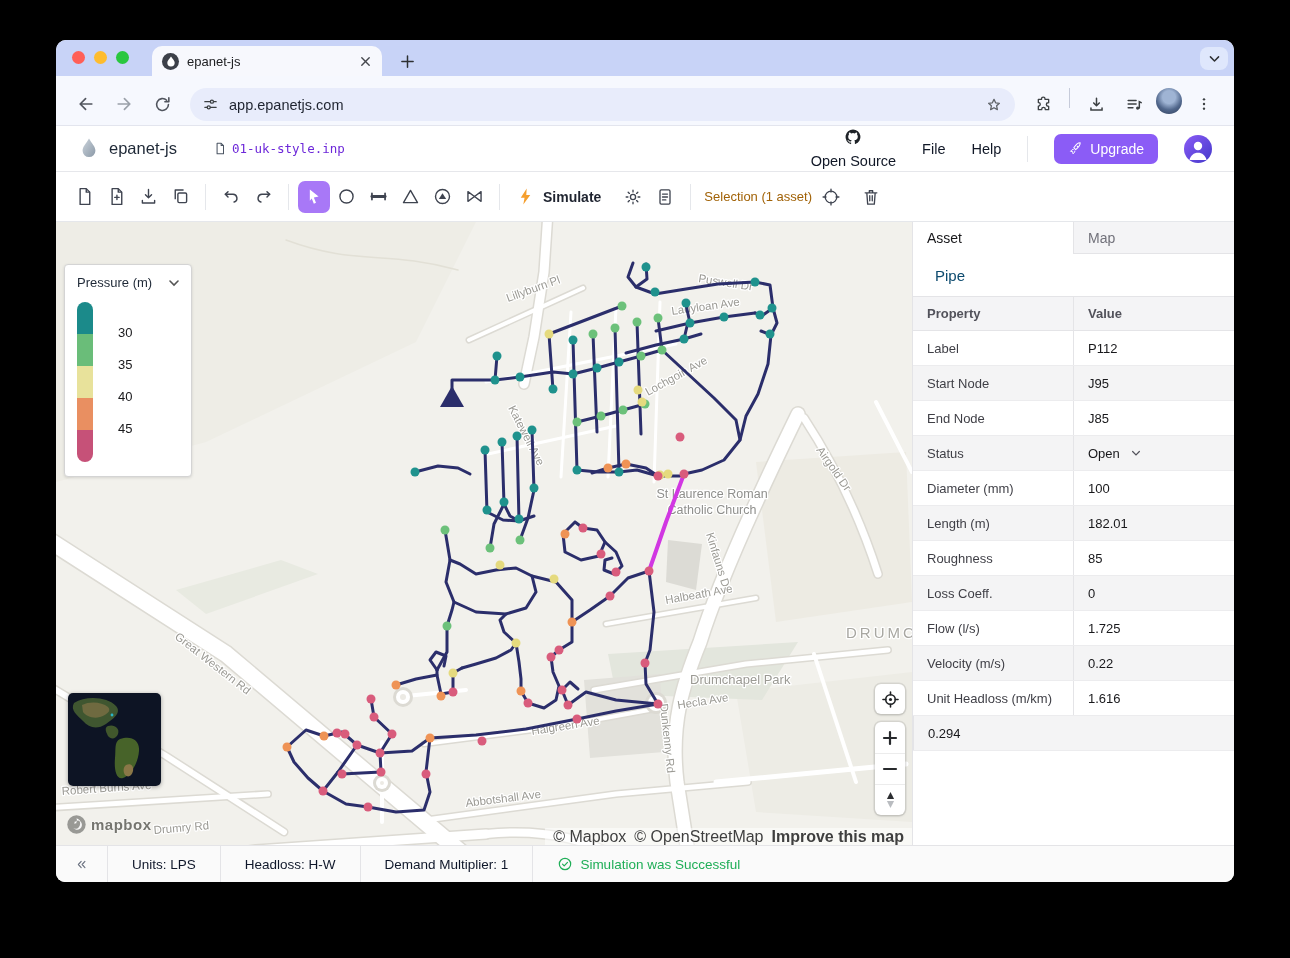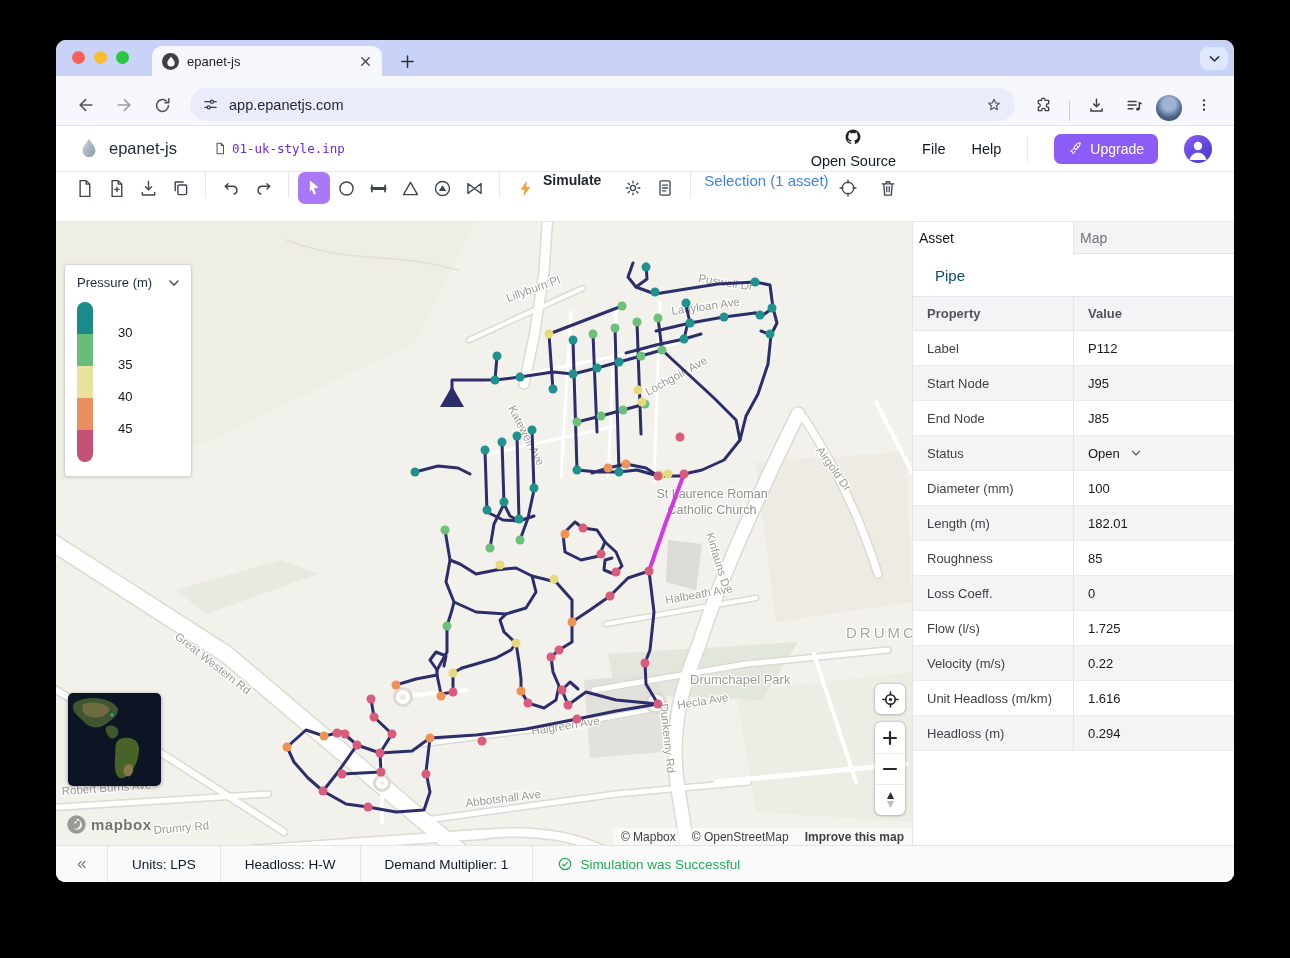--- a/index.html
+++ b/index.html
@@ -14,21 +14,21 @@
   .lights { position:absolute; left:16px; top:11px; display:flex; gap:9px; }
   .light { width:13px; height:13px; border-radius:50%; }
   .tab { position:absolute; left:96px; top:6px; width:230px; height:30px; background:#f7f8fd;
          border-radius:10px 10px 0 0; display:flex; align-items:center; padding:0 10px; gap:8px; }
   .tab-title { font-size:13px; color:#202124; flex:1; white-space:nowrap; overflow:hidden; }
   .favicon { width:17px; height:17px; border-radius:50%; background:#3c4049; display:flex; align-items:center; justify-content:center; flex:none; }
   .newtab { position:absolute; left:338px; top:8px; width:26px; height:26px; border-radius:50%;
             display:flex; align-items:center; justify-content:center; }
   .tab-search { position:absolute; right:6px; top:7px; width:28px; height:23px; border-radius:8px;
                 background:#dfe7fc; display:flex; align-items:center; justify-content:center; }
-  .browserbar { height:50px; background:#f6f8fe; display:flex; align-items:flex-end; padding:4px 14px; gap:6px;
+  .browserbar { height:50px; background:#f6f8fe; display:flex; align-items:flex-start; padding:12px 14px; gap:6px;
                 border-bottom:1px solid #e3e5ee; flex:none; }
   .nav-ic { width:32px; height:32px; border-radius:50%; display:flex; align-items:center; justify-content:center; flex:none; }
   .urlpill { flex:1; height:33px; background:#e8ecfb; border-radius:17px; display:flex; align-items:center;
              padding:0 12px; gap:10px; margin:0 6px; }
   .urltext { font-size:14.5px; color:#1f2430; flex:1; }
   .bsep { width:1px; height:20px; background:#c6cbda; margin:0 4px; }
   .avatar-browser { width:26px; height:26px; border-radius:50%;
       background:radial-gradient(circle at 50% 35%, #9fb4d4 0 30%, #51678c 60%, #2e3c57 100%); flex:none; }
 
   
@@ -40,26 +40,26 @@
   .hdr-right { margin-left:auto; display:flex; align-items:center; gap:26px; }
   .hdr-link { display:flex; align-items:center; gap:7px; font-size:14.5px; font-weight:500; color:#111827; cursor:default;flex-direction:column; }
   .hdr-sep { width:1px; height:26px; background:#e5e7eb; }
   .upgrade { display:flex; align-items:center; gap:7px; background:#8b5cf6; color:#fff; font-size:14px;
              font-weight:500; border:none; border-radius:7px; padding:7px 14px; }
   .avatar-app { width:28px; height:28px; border-radius:50%; overflow:hidden;
                 background:linear-gradient(135deg,#8b5cf6,#4338ca); position:relative; }
 
   
   .apptoolbar { height:50px; background:#fff; border-bottom:1px solid #e5e7eb; display:flex;
-                align-items:flex-start; padding:0 12px; flex:none; }
+                align-items:center; padding:0 12px; flex:none; }
   .tbtn { width:32px; height:32px; border-radius:7px; display:flex; align-items:center; justify-content:center; flex:none; }
   .tbtn.sel { background:#a878f7; }
   .tsep { width:1px; height:26px; background:#e5e7eb; margin:0 9px; flex:none; }
   .simulate-label { font-size:14px; font-weight:600; color:#1f2430; margin:0 4px 0 2px; }
-  .selection-label { font-size:15px; color:#3b82f6; margin:0 3px 0 4px; white-space:nowrap; }
+  .selection-label { font-size:13px; color:#a16207; margin:0 3px 0 4px; white-space:nowrap; }
 
   
   .main { flex:1; display:flex; min-height:0; }
   .map { position:relative; width:856px; height:623px; background:#f2f1ec; overflow:hidden; flex:none; }
   .map svg.base { position:absolute; left:0; top:0; }
 
   
   .legend { position:absolute; left:8px; top:42px; width:128px; background:#fff; border:1px solid #d4d4d4;
             border-radius:4px; box-shadow:0 1px 3px rgba(0,0,0,.12); padding:10px 12px 14px; }
   .legend-title { display:flex; align-items:center; font-size:13px; color:#1f2937; }
@@ -76,27 +76,27 @@
   #geolocate { left:819px; top:462px; height:30px; }
   #zoomctl { left:819px; top:500px; }
 
   
   .minimap { position:absolute; left:12px; top:471px; width:93px; height:93px; border-radius:5px;
              overflow:hidden; box-shadow:0 1px 4px rgba(0,0,0,.35); }
   .mblogo { position:absolute; left:10px; top:592px; display:flex; align-items:center; gap:4px; }
   .mblogo span { font-size:15px; font-weight:700; color:#75756f; letter-spacing:.5px;
                  text-shadow:0 0 2px #fff, 0 0 2px #fff; }
   .attribution { position:absolute; right:0; bottom:0; height:17px; background:rgba(255,255,255,.55);
-                 display:flex; align-items:center; padding:0 8px; font-size:12px; color:#3f3f3f; gap:16px; white-space:nowrap; }
+                 display:flex; align-items:center; padding:0 8px; font-size:16px; color:#3f3f3f; gap:8px; white-space:nowrap; }
   .attribution b { font-weight:700; }
 
   
   .panel { width:322px; border-left:1px solid #e4e4e7; display:flex; flex-direction:column; background:#fff; }
   .ptabs { height:32px; display:flex; flex:none; }
-  .ptab { flex:1; display:flex; align-items:center; padding:0 6px; font-size:14px; }
+  .ptab { flex:1; display:flex; align-items:center; padding:0 14px; font-size:14px; }
   .ptab.active { background:#fff; color:#18181b; font-weight:500; border-right:1px solid #e4e4e7; }
   .ptab.inactive { background:#f4f4f6; color:#71717a; border-bottom:1px solid #e4e4e7; }
   .ptype { height:42px; display:flex; align-items:center; padding:0 22px; font-size:15px; font-weight:500;
            color:#0c4a6e; flex:none; }
   .phead { height:35px; display:flex; background:#f4f4f6; border-top:1px solid #e4e4e7;
            border-bottom:1px solid #e4e4e7; flex:none; font-size:13px; font-weight:600; color:#52525b; }
   .phead div, .prow .pcell { display:flex; align-items:center; padding:0 14px; }
   .phead .c1 { width:160px; }
   .phead .c2 { flex:1; border-left:1px solid #e4e4e7; }
   .prow { height:35px; display:flex; border-bottom:1px solid #ececee; font-size:13px; }
@@ -742,21 +742,20 @@
                 <span>0.22</span>
               </div>
             </div>
             <div class="prow">
               <div class="pcell prop">Unit Headloss (m/km)</div>
               <div class="pcell val">
                 <span>1.616</span>
               </div>
             </div>
             <div class="prow">
-              <div class="pcell prop">Headloss (m)</div>
               <div class="pcell val">
                 <span>0.294</span>
               </div>
             </div>
           </div>
       </div>
     </div>
 
     <div class="statusbar">
       <div class="scell first">

